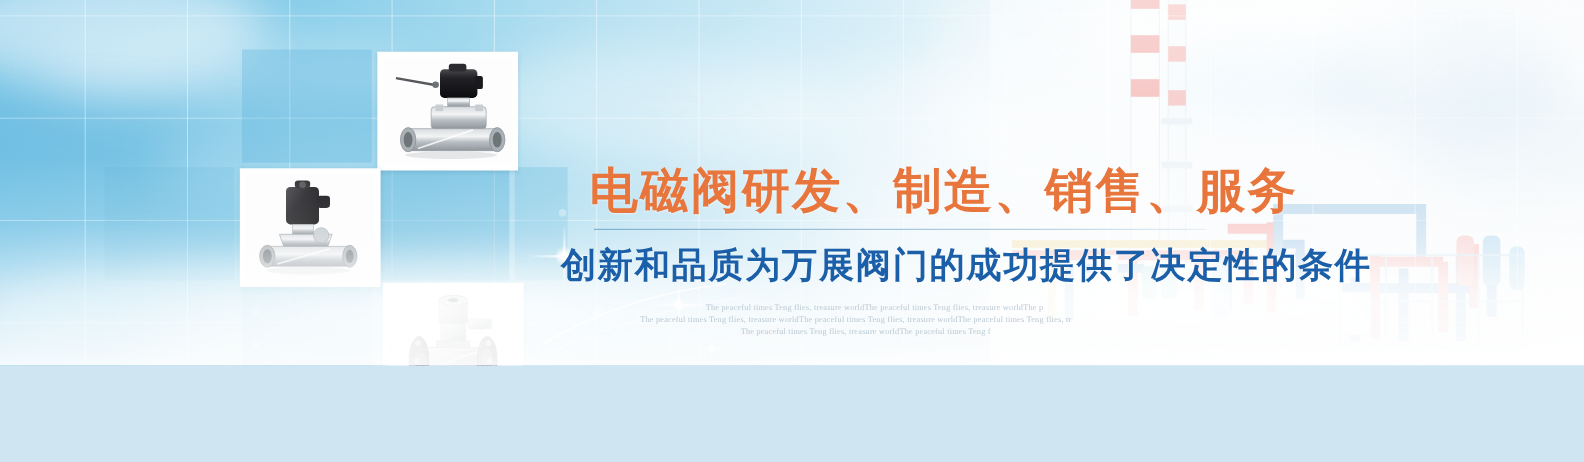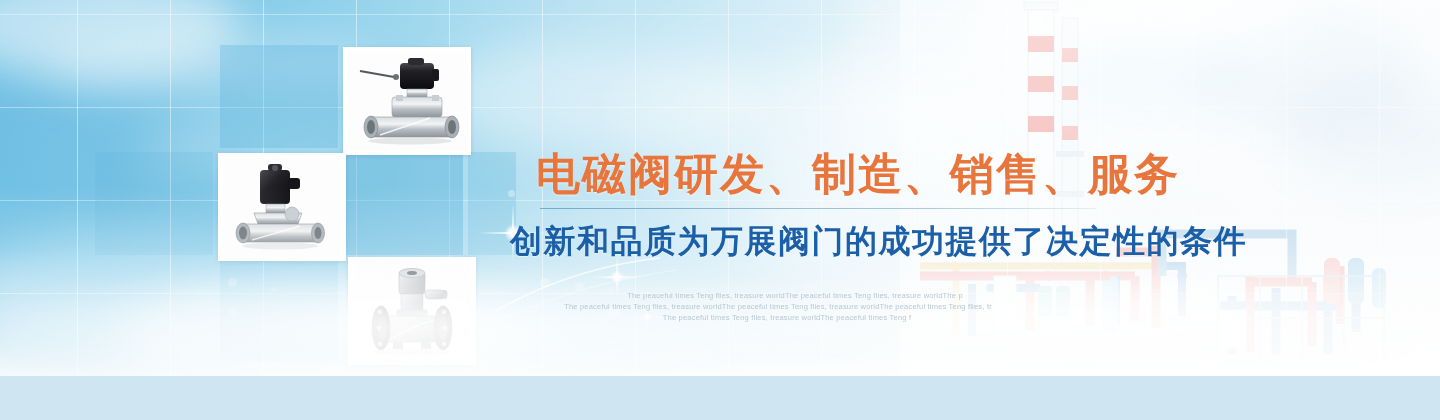--- a/index.html
+++ b/index.html
@@ -4,21 +4,21 @@
 <style>
   * { margin:0; padding:0; box-sizing:border-box; }
   html,body { width:1440px; height:420px; overflow:hidden; }
   body {
     font-family:"Liberation Sans","DejaVu Sans",sans-serif;
     background:#cfe6f2;
   }
 
   #banner{
     position:relative;
-    width:1440px; height:376px;
+    width:1440px; height:332px;
     overflow:hidden;
     
     background:
       radial-gradient(ellipse 520px 300px at 1180px 60px, rgba(255,255,255,.95) 0%, rgba(255,255,255,0) 70%),
       radial-gradient(ellipse 420px 260px at 900px 120px, rgba(255,255,255,.80) 0%, rgba(255,255,255,0) 72%),
       linear-gradient(100deg,
         #6fc0e4 0%,
         #79c5e6 10%,
         #8ccfea 20%,
         #a8dbef 31%,
@@ -127,28 +127,28 @@
     margin-top:11px;
     font-size:32px;
     font-weight:bold;
     color:#1b5fa8;
     letter-spacing:1.5px;
     white-space:nowrap;
     font-family:"DejaVu Sans","Liberation Sans",sans-serif;
     text-shadow:0 1px 1px rgba(255,255,255,.5);
   }
   .paragraph{
-    margin-top:26px;
+    margin-top:10px;
     text-align:center;
     width:540px;
     color:#b9c8d2;
     font-size:7.5px;
     line-height:11px;
     letter-spacing:.2px;
-    font-family:Liberation Sans, sans-serif;
+    font-family:Liberation Serif, serif;
   }
   .paragraph div{ white-space:nowrap; }
   .paragraph .l1{ margin-left:30px; }
   .paragraph .l2{ margin-left:-4px; }
   .paragraph .l3{ margin-left:14px; }
 </style>
 </head>
 <body>
 
 <div id="banner">

